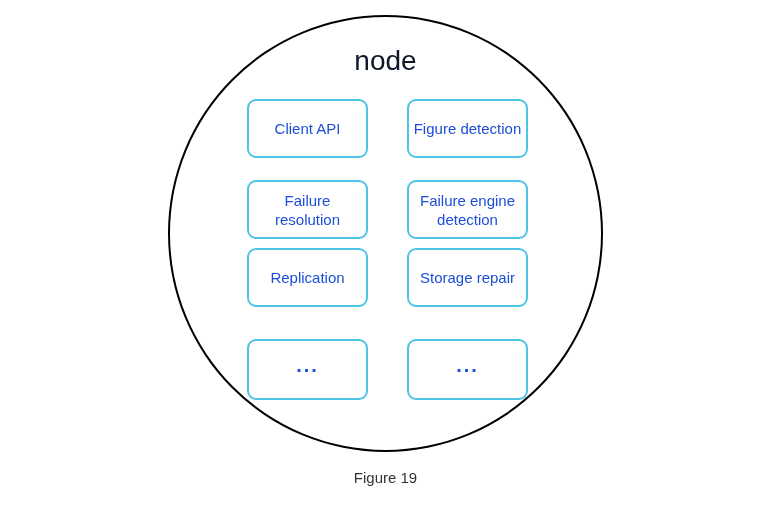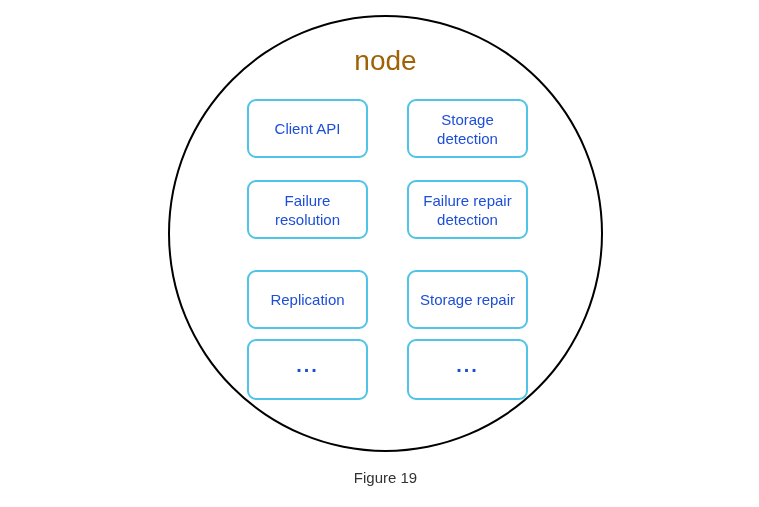--- a/index.html
+++ b/index.html
@@ -29,21 +29,21 @@
     background: transparent;
   }
   .node-title {
     position: absolute;
     left: 168px;
     top: 45px;
     width: 435px;
     text-align: center;
     font-size: 28px;
     line-height: 32px;
-    color: #a16207;
+    color: #0f172a;
   }
   .box {
     position: absolute;
     width: 121px;
     box-sizing: border-box;
     border: 2px solid var(--accent, #4FC3E8);
     border-radius: 9px;
     background: #ffffff;
     display: flex;
     flex-direction: column;
@@ -52,21 +52,21 @@
     text-align: center;
     font-size: 15px;
     line-height: 19px;
     color: #1d4ed8;
   }
   .box span { display: block; }
   .col-left  { left: 247px; }
   .col-right { left: 407px; }
   .r1 { top:  99px; height: 59px; }
   .r2 { top: 180px; height: 59px; }
-  .r3 { top: 270px; height: 59px; }
+  .r3 { top: 248px; height: 59px; }
   .r4 { top: 339px; height: 61px; }
   .ellipsis {
     font-weight: 700;
     font-size: 20px;
     letter-spacing: 2px;
   }
   .ellipsis span { transform: translateY(-4px); }
   .caption {
     position: absolute;
     left: 168px;
@@ -98,25 +98,25 @@
 
   <div class="box col-left r3">
     <span>Replication</span>
   </div>
 
   <div class="box col-left r4 ellipsis">
     <span>...</span>
   </div>
 
   <div class="box col-right r1">
-    <span>Storage detection</span>
+    <span>Figure detection</span>
   </div>
 
   <div class="box col-right r2">
-    <span>Failure repair</span>
+    <span>Failure engine</span>
     <span>detection</span>
   </div>
 
   <div class="box col-right r3">
     <span>Storage repair</span>
   </div>
 
   <div class="box col-right r4 ellipsis">
     <span>...</span>
   </div>

